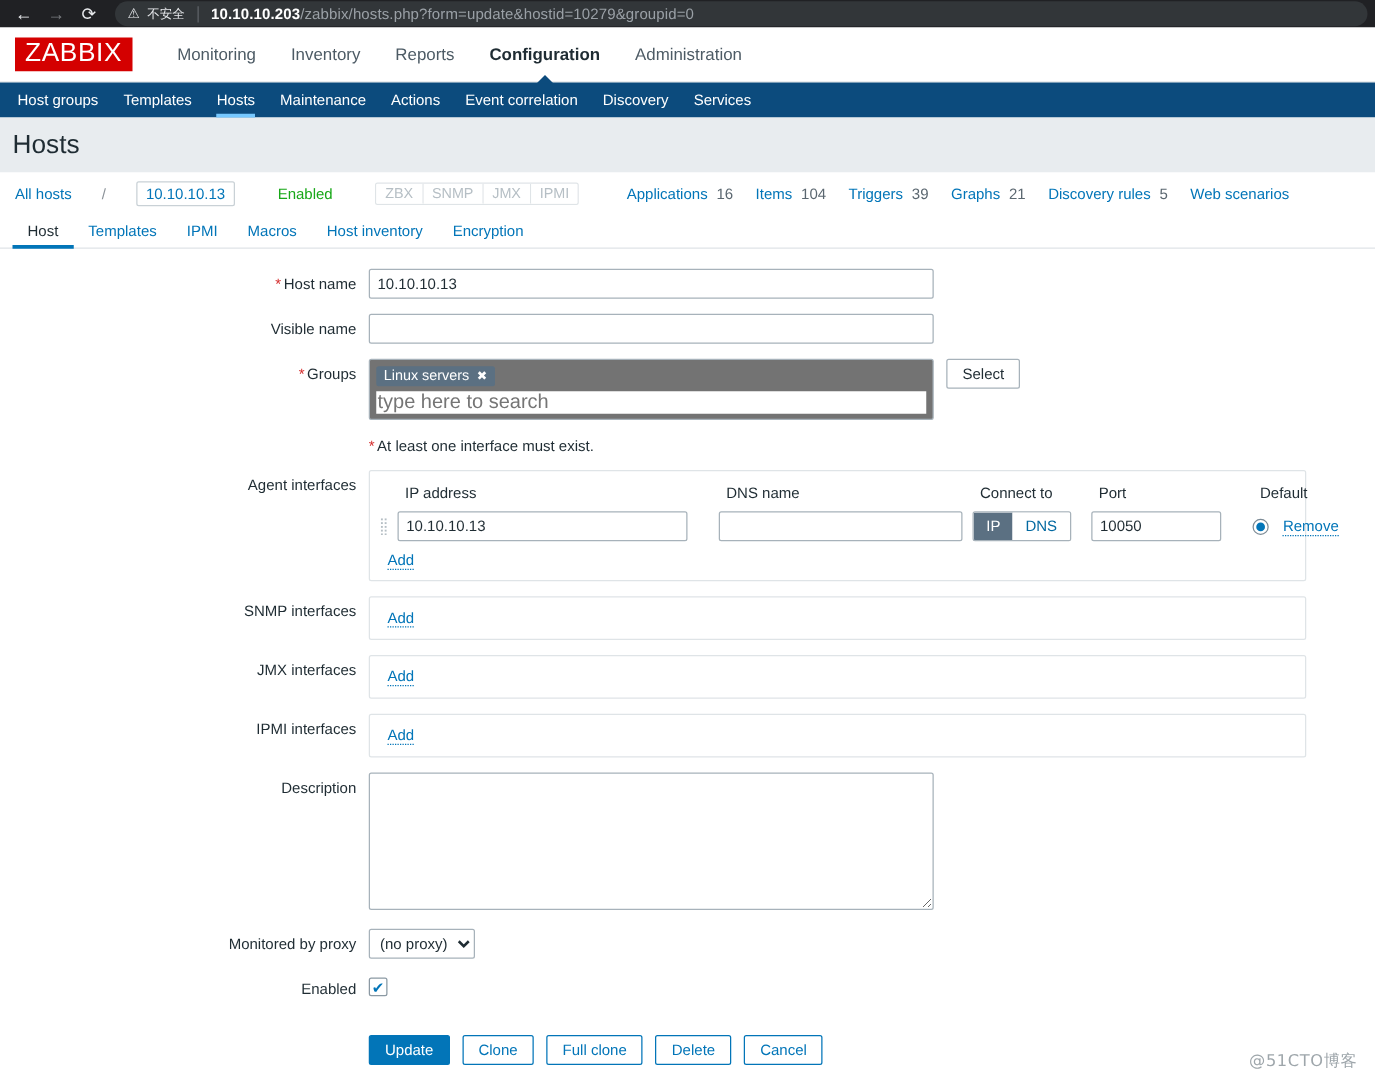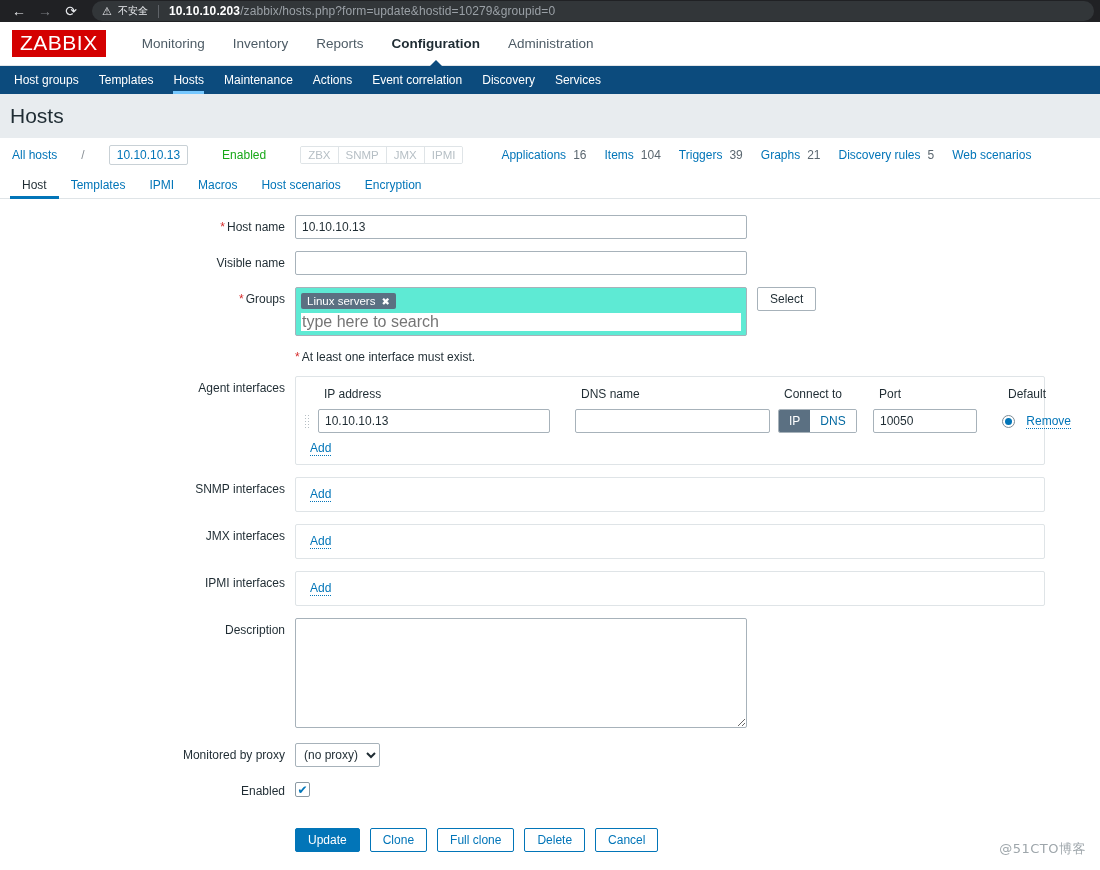--- a/index.html
+++ b/index.html
@@ -216,21 +216,21 @@
     background: #fff;
     outline: none;
   }
 
   
   .ms-wrap { display: flex; align-items: flex-start; gap: 10px; }
   .multiselect {
     width: 452px;
     border: 1px solid #a7b2ba;
     border-radius: 2px;
-    background: #5eead4;
+    background: #737373;
     padding: 5px 5px 4px;
     min-height: 44px;
   }
   .chip {
     display: inline-flex;
     align-items: center;
     gap: 6px;
     background: #5b7082;
     color: #fff;
     font-size: 11.5px;
@@ -474,21 +474,21 @@
     <a href="#"><span>Discovery rules</span><span class="cnt">5</span></a>
     <a href="#"><span>Web scenarios</span></a>
   </span>
 </div>
 
 <div class="tabs">
   <a href="#" class="tab active">Host</a>
   <a href="#" class="tab">Templates</a>
   <a href="#" class="tab">IPMI</a>
   <a href="#" class="tab">Macros</a>
-  <a href="#" class="tab">Host scenarios</a>
+  <a href="#" class="tab">Host inventory</a>
   <a href="#" class="tab">Encryption</a>
 </div>
 
 <div class="form-area">
 
   <div class="row">
     <div class="lbl"><span class="req">*</span><span>Host name</span></div>
     <div class="ctl">
       <input class="txt" value="10.10.10.13" style="">
     </div>

